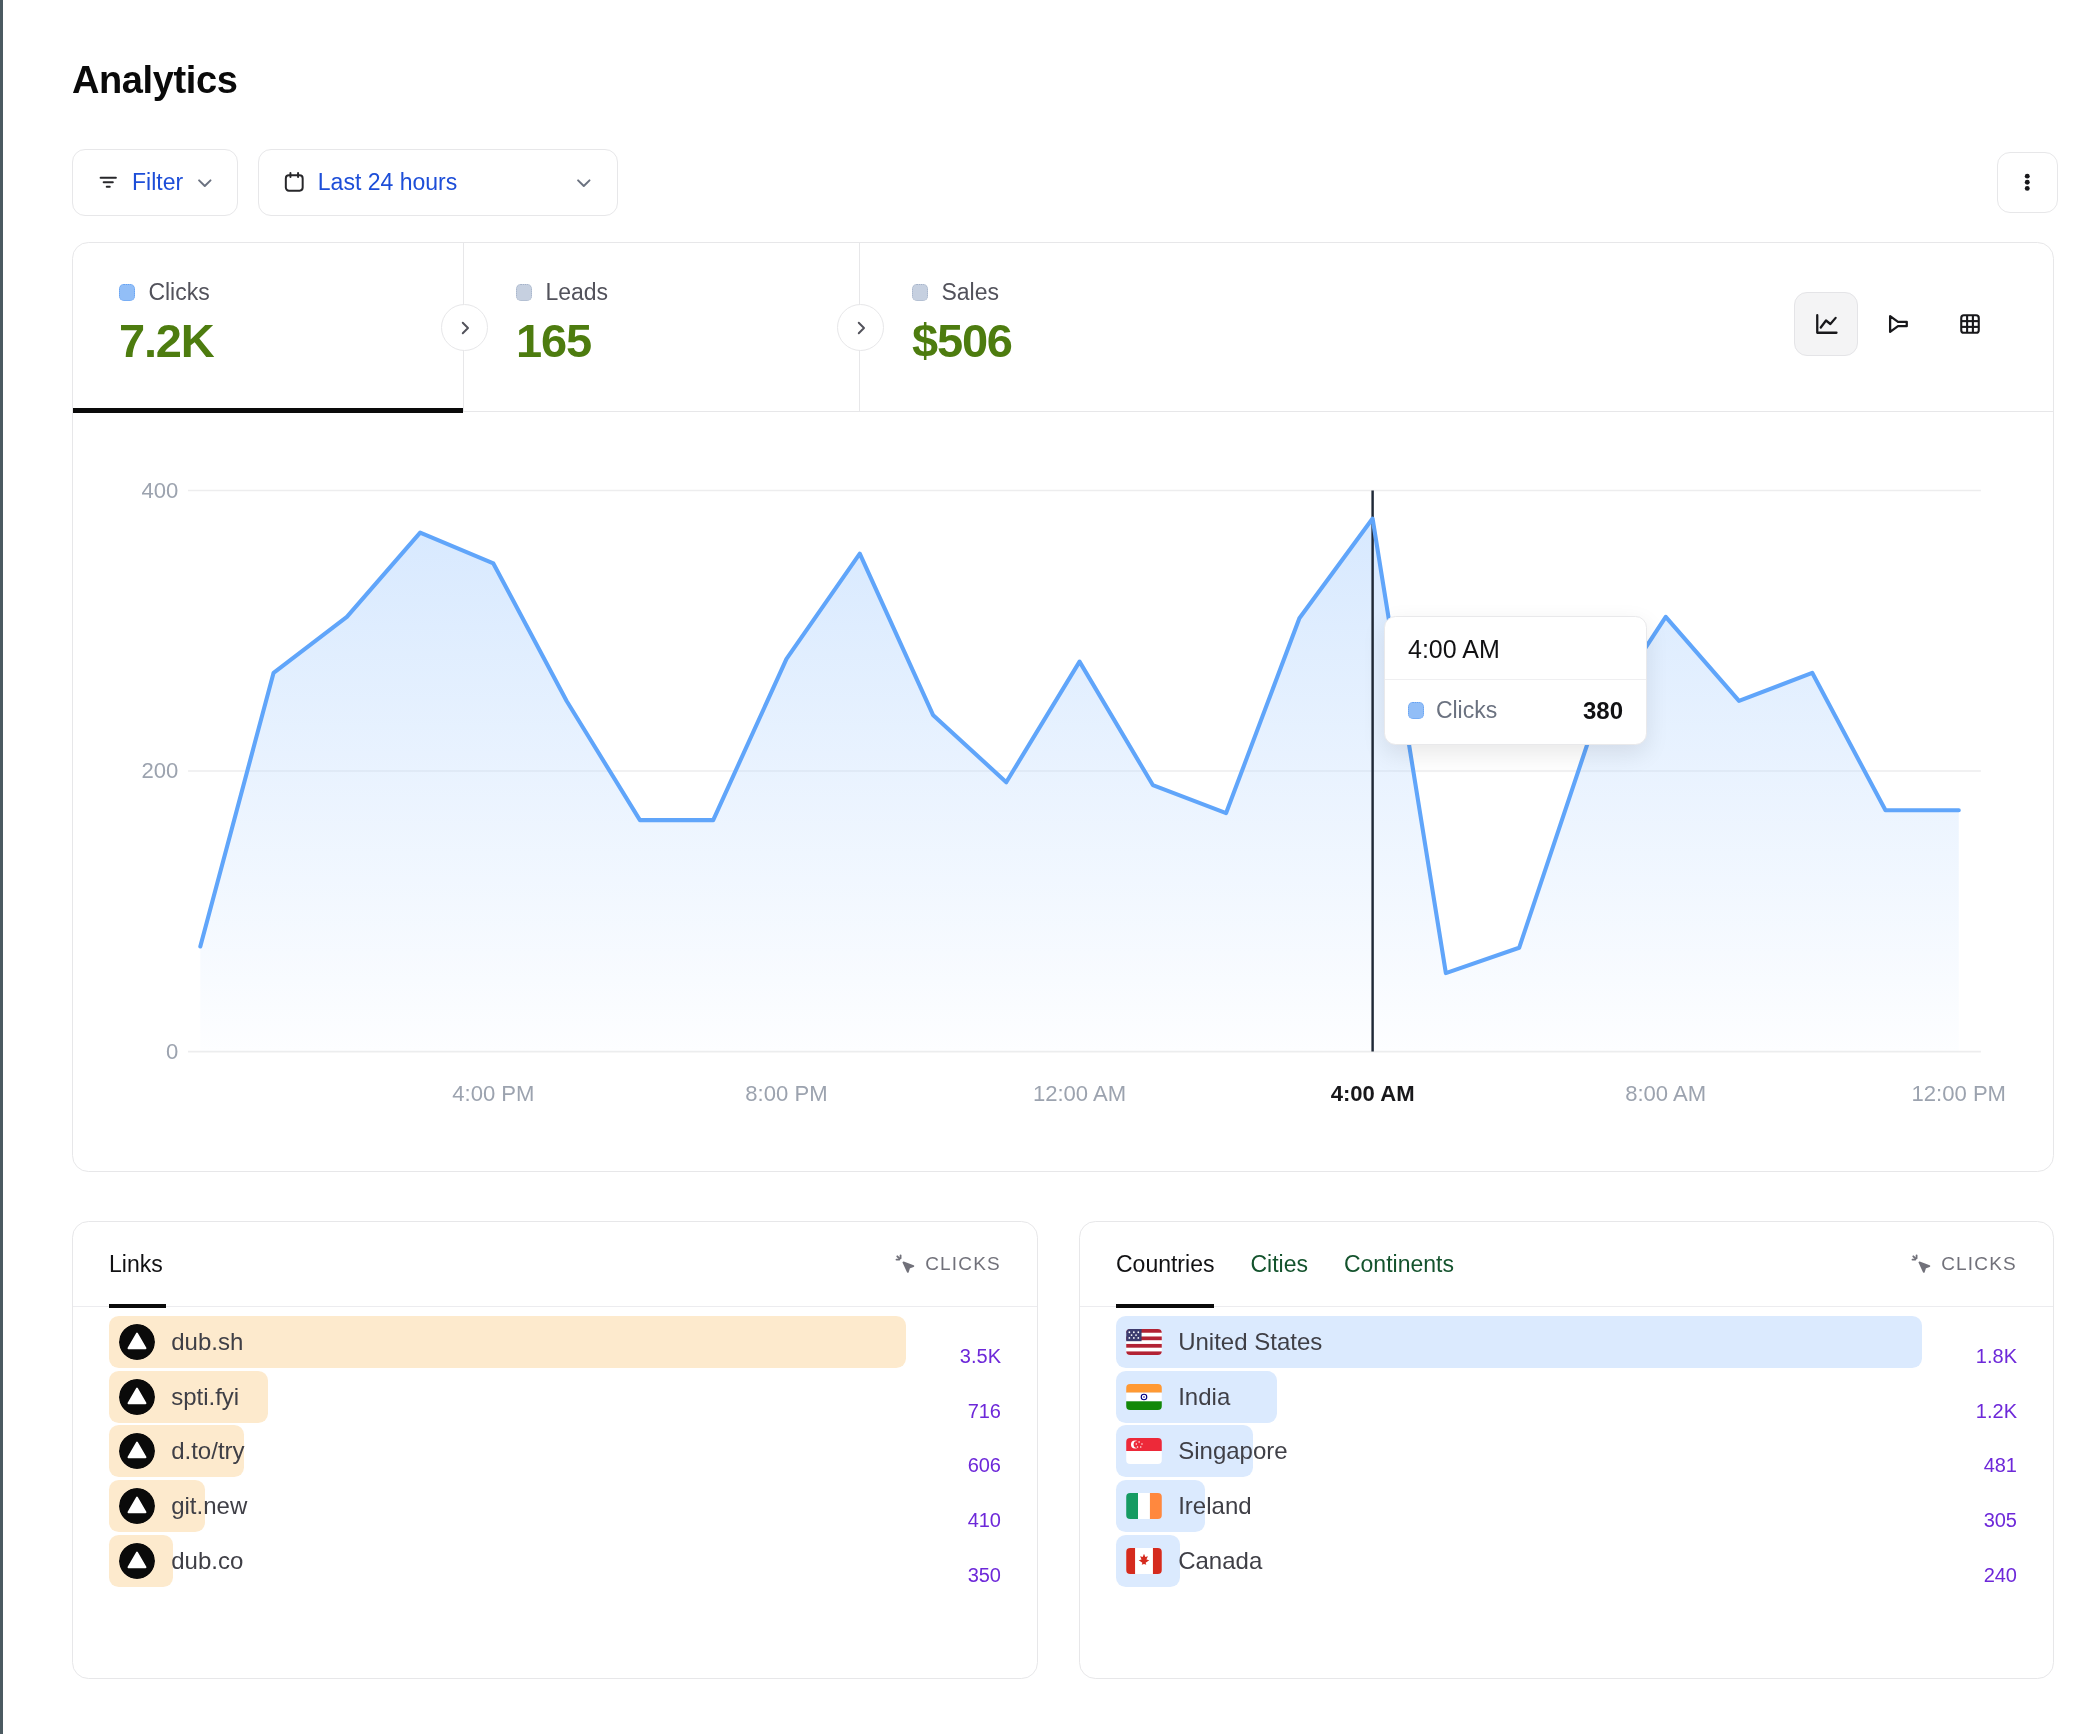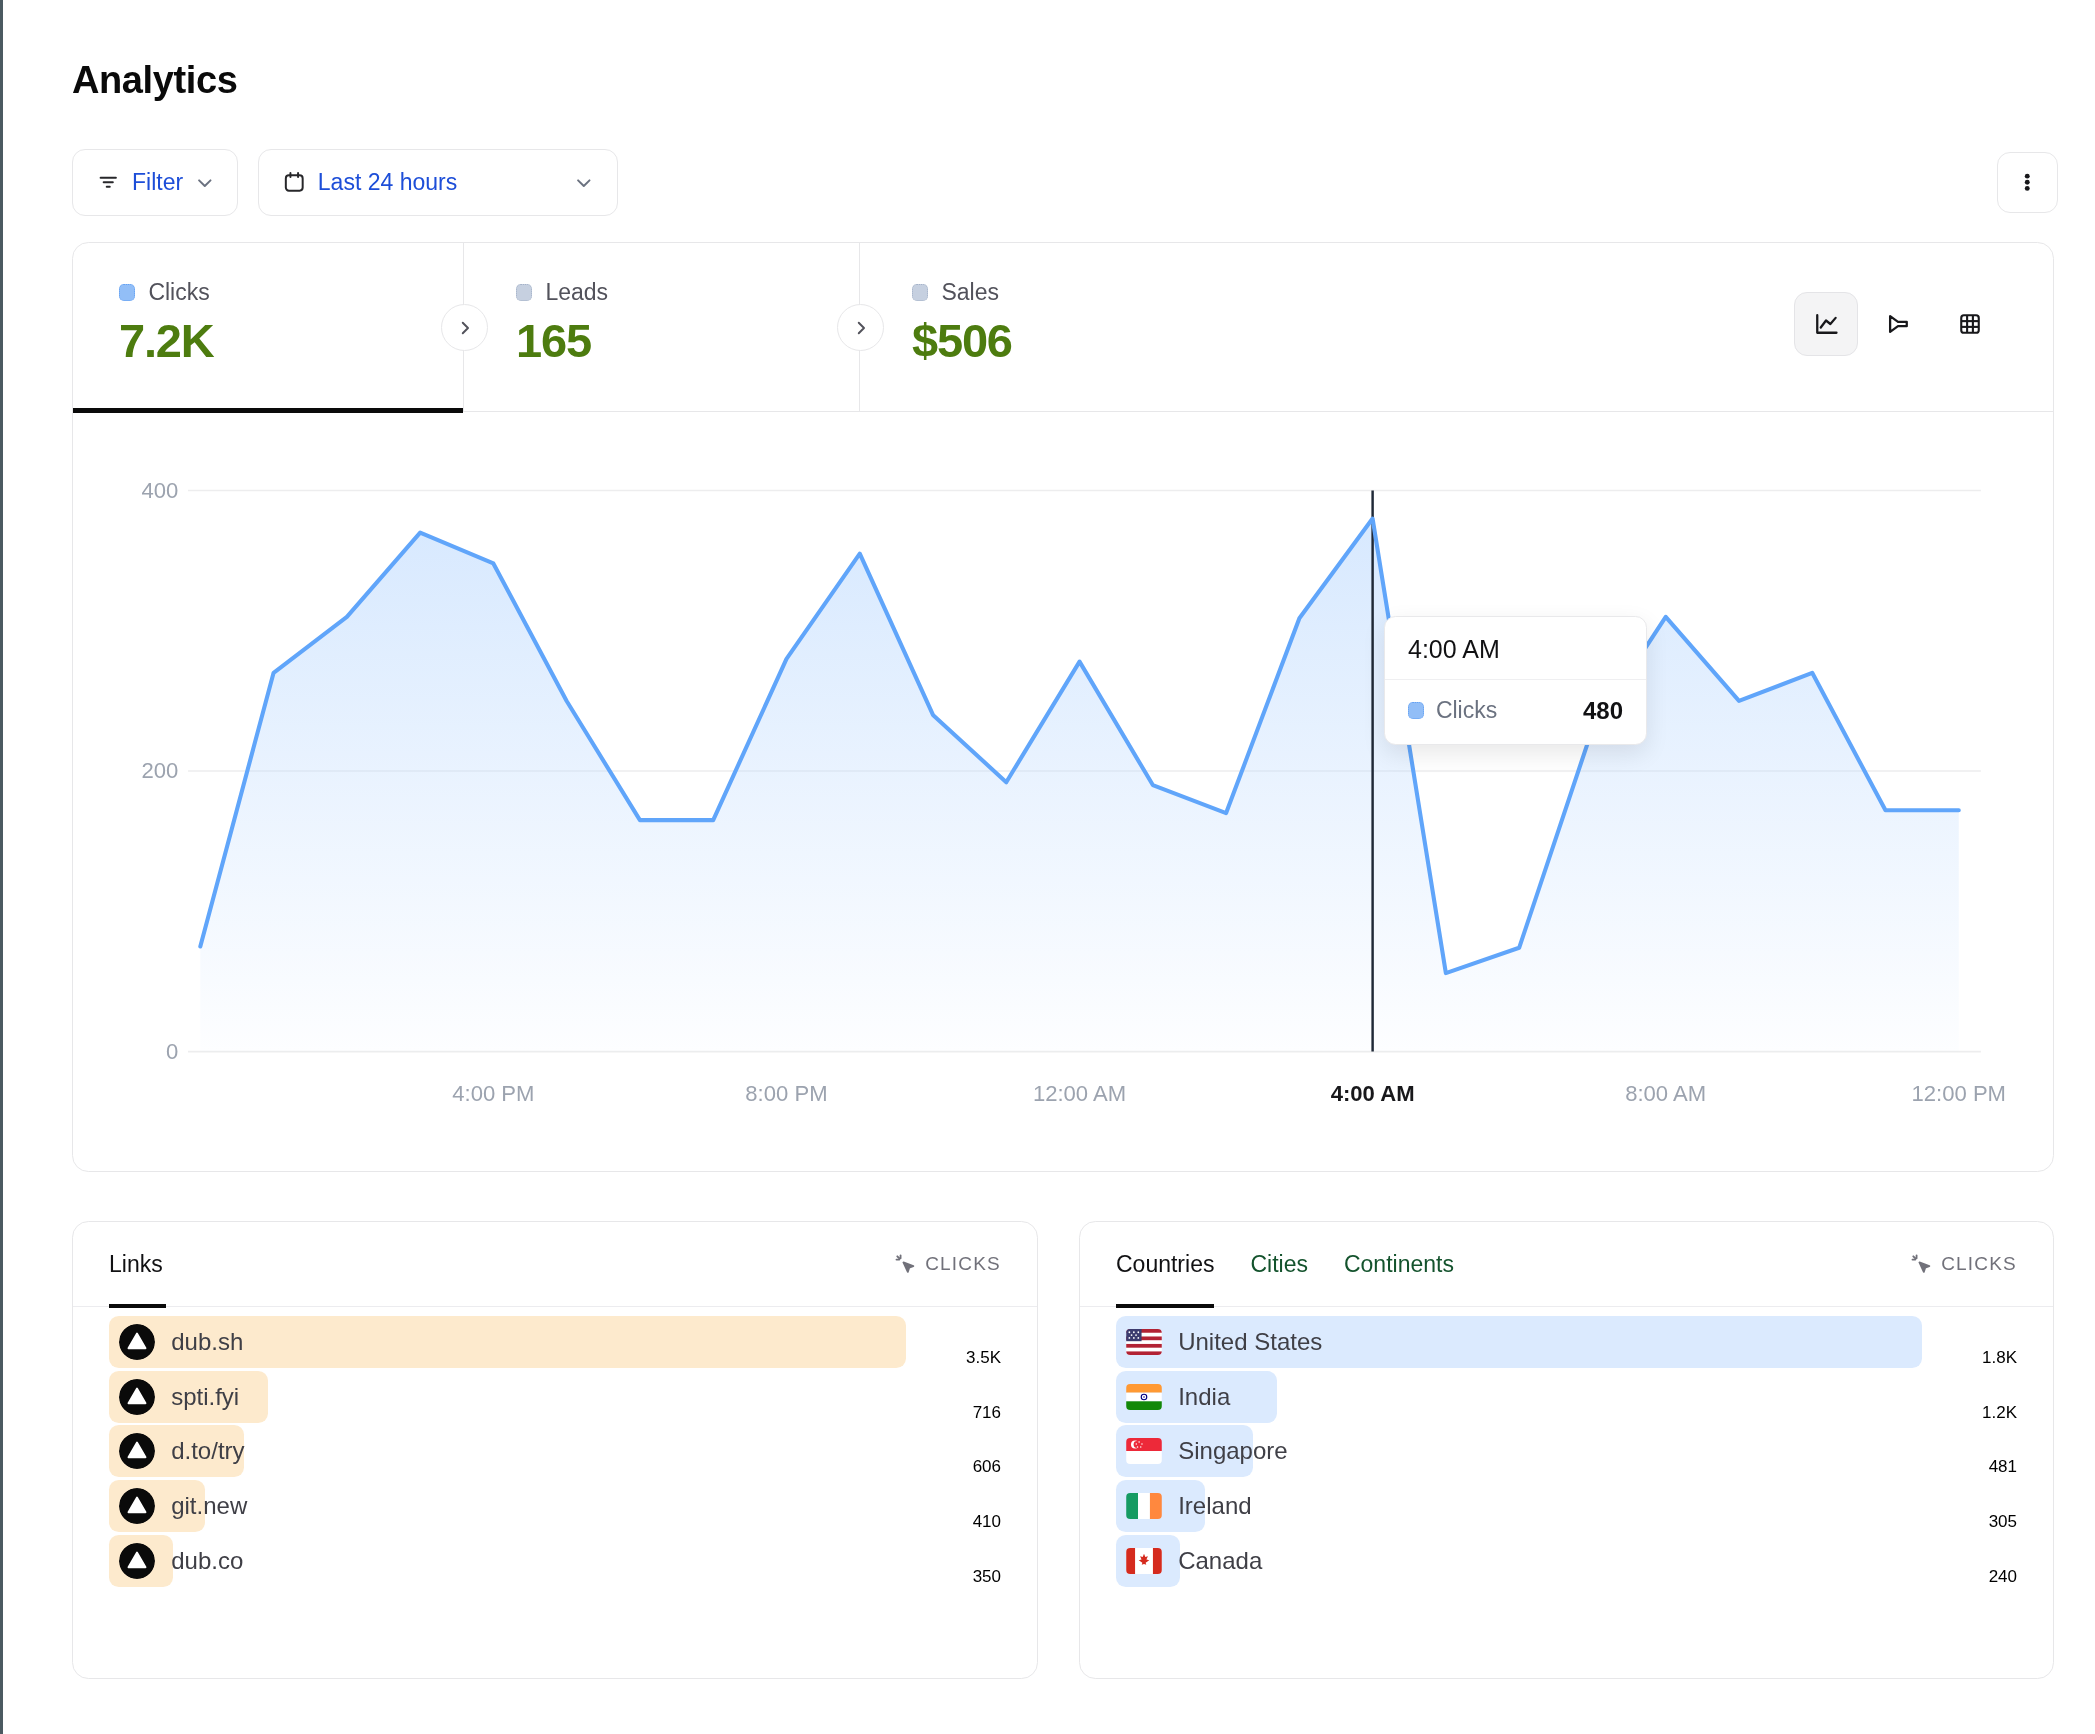--- a/index.html
+++ b/index.html
@@ -86,21 +86,21 @@
   .sort-chip { margin-left:auto; display:flex; align-items:center; gap:8.2px; color:#71717a; cursor:pointer; }
   .sort-label { font-size:19px; font-weight:500; letter-spacing:1.2px; }
   .panel-list { padding:21px 36px 0; }
   .row { position:relative; display:flex; align-items:flex-end; height:40px; margin-bottom:14.7px; cursor:pointer; }
   .bar-area { position:relative; flex:1; height:52px; }
   .bar { position:absolute; left:0; top:0; height:52px; border-radius:9.8px; }
   .links .bar { background:#fdeacd; }
   .countries .bar { background:#dbeafe; }
   .row-content { position:absolute; left:0; top:0; height:52px; display:flex; align-items:center; padding-left:9.8px; gap:16.4px; }
   .row-label { font-size:24px; color:#3f3f46; white-space:nowrap; }
-  .row-value { width:95px; text-align:right; font-size:17px; color:#000000; }
+  .row-value { width:95px; text-align:right; font-size:20px; color:#6d28d9; }
   .favicon { width:36px; height:36px; border-radius:50%; overflow:hidden; flex:none; }
   .flag { width:36px; height:26px; flex:none; }
 </style>
 </head>
 <body>
 
 <div class="edge-strip"></div>
 
 <h1 class="page-title">Analytics</h1>
 
@@ -242,21 +242,21 @@
       <path id="area-path" fill="url(#areaGrad)" d="M155.0,782 L155.0,653.4 L244.6,318.9 L334.2,250.4 L423.8,147.4 L513.3,185.2 L602.9,353.3 L692.5,499.0 L782.1,499.0 L871.7,301.8 L961.3,173.2 L1050.8,370.4 L1140.4,452.7 L1230.0,305.2 L1319.6,456.1 L1409.2,490.4 L1498.8,252.1 L1588.3,130.3 L1677.9,686.0 L1767.5,655.1 L1857.1,387.5 L1946.7,250.4 L2036.3,353.3 L2125.8,318.9 L2215.4,487.0 L2305.0,487.0 L2305.0,782 Z"></path>
       <line id="crosshair" class="crosshair" x1="1588.3333333333333" x2="1588.3333333333333" y1="96" y2="782"></line>
       <polyline id="line-path" class="series-line" points="155.0,653.4 244.6,318.9 334.2,250.4 423.8,147.4 513.3,185.2 602.9,353.3 692.5,499.0 782.1,499.0 871.7,301.8 961.3,173.2 1050.8,370.4 1140.4,452.7 1230.0,305.2 1319.6,456.1 1409.2,490.4 1498.8,252.1 1588.3,130.3 1677.9,686.0 1767.5,655.1 1857.1,387.5 1946.7,250.4 2036.3,353.3 2125.8,318.9 2215.4,487.0 2305.0,487.0"></polyline>
     </svg>
     <div class="tooltip" style="top:204px; left:1311px;">
       <div class="tooltip-title">4:00 AM</div>
       <div class="tooltip-divider"></div>
       <div class="tooltip-row">
         <span class="chip blue"></span>
         <span class="tooltip-series">Clicks</span>
-        <span class="tooltip-value">480</span>
+        <span class="tooltip-value">380</span>
       </div>
     </div>
   </div>
 </div>
 
 <div class="panel links">
   <div class="panel-head">
     <div class="panel-tab active">
       <span>Links</span>
     </div>

